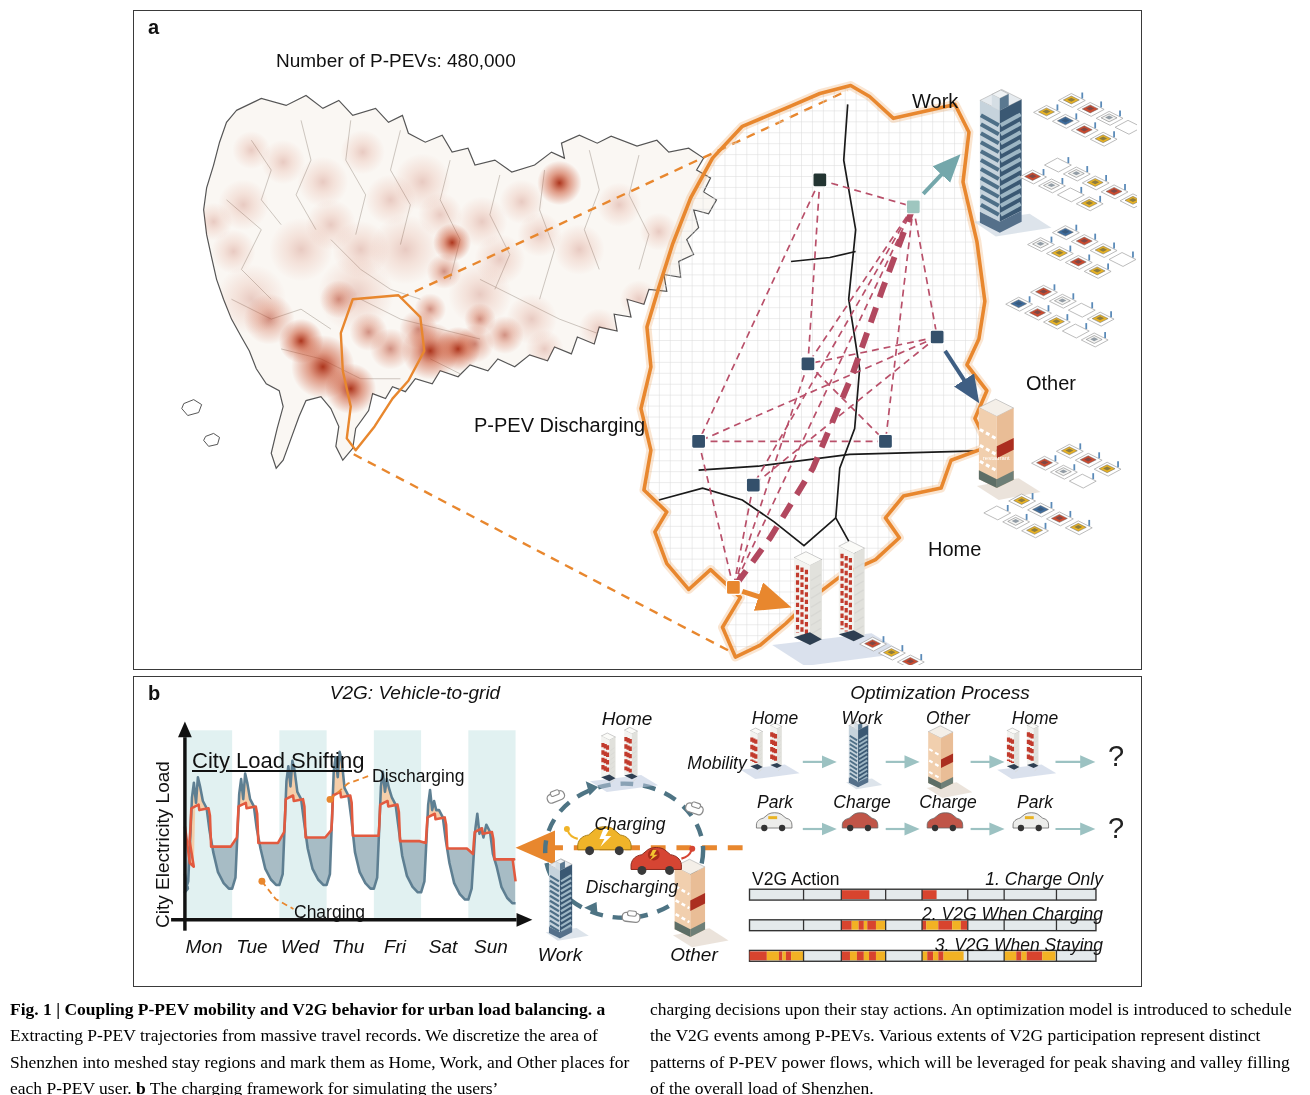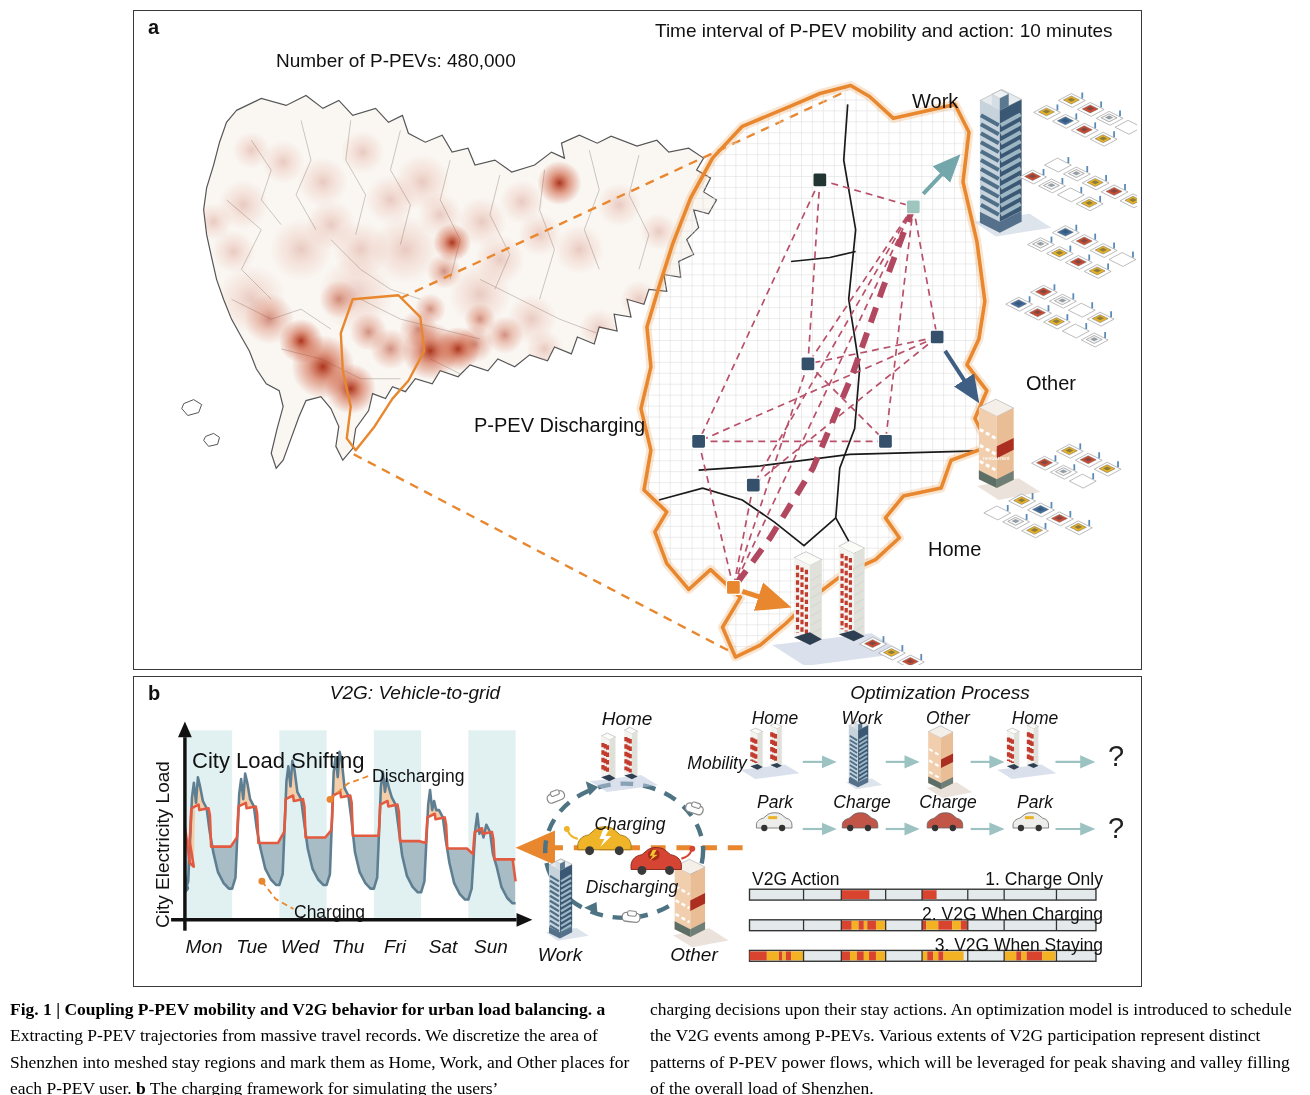--- a/index.html
+++ b/index.html
@@ -4,26 +4,26 @@
 <style>
   html,body{margin:0;padding:0;background:#fff;}
   #fig{position:relative;width:1310px;height:1095px;background:#fff;overflow:hidden;
        font-family:"Liberation Sans",sans-serif;}
   .panel{position:absolute;border:1.6px solid #3a3a3a;background:#fff;}
   #panelA{left:133px;top:10px;width:1007px;height:658px;}
   #panelB{left:133px;top:676px;width:1007px;height:309px;}
   .panel svg{position:absolute;left:0;top:0;}
   .ov{position:absolute;font-family:"Liberation Sans",sans-serif;color:#111;
       white-space:nowrap;line-height:1.15;}
-  .f19{font-size:19px;} .f20{font-size:20px;} .f175{font-size:17.5px;} .f22{font-size:22px;}
+  .f19{font-size:19px;} .f20{font-size:20px;} .f175{font-size:17.5px;} .f22{font-size:22px;text-decoration:underline;}
   .bold{font-weight:bold;}
   .ctr{transform:translateX(-50%);font-style:italic;}
   .panel-letter{font-size:20px;font-weight:bold;}
   .qmark{font-size:29px;color:#222;}
-  .rightal{text-align:left;}
+  .rightal{text-align:left;font-style:italic;}
   #ylab{transform-origin:0 0;transform:rotate(-90deg);}
   #caption{position:absolute;top:996px;left:0;width:1310px;
            font-family:"Liberation Serif",serif;font-size:17.5px;line-height:1.5;color:#000;}
   #cap-left{position:absolute;left:10px;top:0;width:632px;}
   #cap-right{position:absolute;left:650px;top:0;width:652px;}
 </style>
 </head>
 <body>
 
 <div id="fig">
@@ -815,21 +815,20 @@
           <line x1="926.798" y1="953" x2="926.798" y2="964" stroke="#333" stroke-width="1.3"></line>
           <line x1="973.13" y1="953" x2="973.13" y2="964" stroke="#333" stroke-width="1.3"></line>
           <line x1="1009.985" y1="953" x2="1009.985" y2="964" stroke="#333" stroke-width="1.3"></line>
           <line x1="1062.9859999999999" y1="953" x2="1062.9859999999999" y2="964" stroke="#333" stroke-width="1.3"></line>
         </g>
     </svg>
   </div>
 
   <div class="ov panel-letter" style="left:148px;top:16px">a</div>
   <div class="ov f19" style="left:276px;top:50px">Number of P-PEVs: 480,000</div>
-  <div class="ov f19" style="left:655px;top:20px">Time interval of P-PEV mobility and action: 10 minutes</div>
   <div class="ov f20" style="left:912px;top:90px">Work</div>
   <div class="ov f20" style="left:1026px;top:372px">Other</div>
   <div class="ov f20" style="left:928px;top:538px">Home</div>
   <div class="ov f20" style="left:474px;top:414px">P-PEV Discharging</div>
 
   <div class="ov panel-letter" style="left:148px;top:682px">b</div>
   <div class="ov f19 ctr" style="left:415px;top:682px">V2G: Vehicle-to-grid</div>
   <div class="ov f19 ctr" style="left:940px;top:682px">Optimization Process</div>
   <div class="ov f22" style="left:192px;top:748px">City Load Shifting</div>
   <div class="ov f19" id="ylab" style="left:152px;top:928px">City Electricity Load</div>

